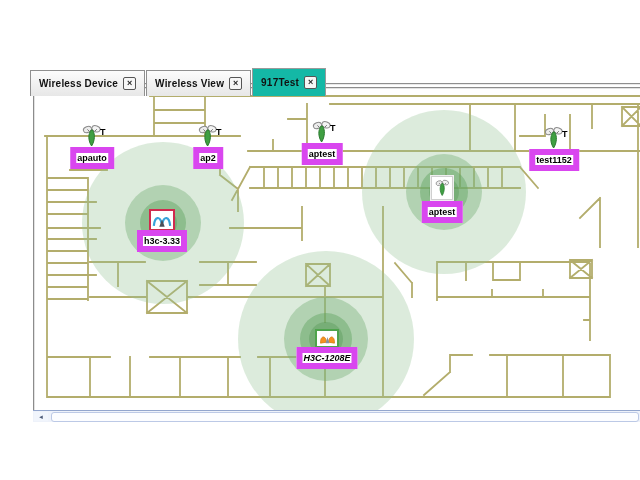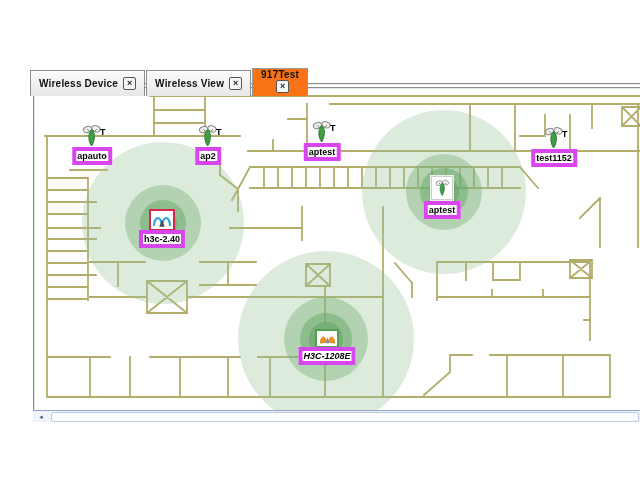--- a/index.html
+++ b/index.html
@@ -3,37 +3,37 @@
 <meta charset="utf-8">
 <style>
   html,body{margin:0;padding:0;background:#fff;}
   .stage{position:relative;width:640px;height:480px;background:#fff;overflow:hidden;
          font-family:"Liberation Sans",sans-serif;}
   
   .tab-bar{position:absolute;left:30px;top:58px;height:38px;display:flex;align-items:flex-end;z-index:5;}
   .tab{display:flex;align-items:center;height:25px;padding:0 8px;margin-right:1px;
        border:1px solid #8f8f8f;border-bottom:none;background:linear-gradient(#fcfcfc,#e7e7e7);
        font-size:10px;font-weight:700;color:#111;white-space:nowrap;cursor:default;}
-  .tab.active{height:27px;background:#f97316;border-color:#9a9a9a;position:relative;z-index:3;flex-direction:column;}
+  .tab.active{height:27px;background:#14b8a6;border-color:#9a9a9a;position:relative;z-index:3;}
   .tab-label{letter-spacing:0.2px;}
   .tab-close{display:inline-flex;align-items:center;justify-content:center;width:11px;height:11px;
        margin-left:5px;border:1px solid #555;border-radius:2px;background:#f6f6f6;
        font-size:9px;line-height:9px;font-weight:700;color:#222;}
   .tab-underline{position:absolute;left:30px;top:83px;width:610px;height:1px;background:#8f8f8f;z-index:1;}
   .tab-underline2{position:absolute;left:30px;top:84px;width:610px;height:1px;background:#e9e9e9;z-index:1;}
   
   .map-panel{position:absolute;left:33px;top:87px;width:607px;height:334px;background:#fff;
        border-left:1px solid #8c8c8c;border-top:1px solid #8c8c8c;
        box-shadow:inset 1px 1px 0 #e2e2e2;z-index:1;}
   .walls{position:absolute;left:33px;top:87px;z-index:1;}
   .overlay{position:absolute;left:0;top:0;width:640px;height:480px;z-index:3;pointer-events:none;}
   
   .device{position:absolute;pointer-events:auto;}
   .flag{position:absolute;left:18px;top:3px;font-size:9px;line-height:9px;font-weight:900;color:#000;}
-  .dlabel{position:absolute;left:50%;transform:translateX(-50%);background:#fff;border:4px solid #d946ef;
+  .dlabel{position:absolute;left:50%;transform:translateX(-50%);background:#fff;border:6px solid #d946ef;
        color:#000;font-size:9px;line-height:10px;font-weight:700;padding:0 1px;white-space:nowrap;}
   .box{background:#fff;display:flex;align-items:center;justify-content:center;}
   .t-sel .box{width:22px;height:18px;border:2px solid #d02a4e;}
   .t-boxed .box{width:20px;height:22px;border:1px solid #cfcfcf;box-shadow:0 0 0 1px #efefef;}
   .t-1208 .box{width:20px;height:15px;border:2px solid #4ea34c;}
   .t-ap .dlabel{top:22px;}
   .t-sel .dlabel{top:21px;}
   .t-boxed .dlabel{top:25px;}
   .t-1208 .dlabel{top:18px;font-style:italic;}
   
@@ -162,21 +162,21 @@
           </svg>
         </span><span class="flag">T</span><div class="dlabel">test1152</div></div>
       <div class="device t-sel" style="left: 149px; top: 209px;"><span style="display: inline-flex;">
           <span class="box">
             <svg width="20" height="16" viewBox="0 0 22 17">
             <path d="M2,15 C3,4 9,4 10.5,12" fill="none" stroke="#37a3da" stroke-width="2.4"></path>
             <path d="M11.5,12 C13,4 19,4 20,15" fill="none" stroke="#37a3da" stroke-width="2.4"></path>
             <path d="M11,8 L14,16 H8 Z" fill="#4a4f58"></path>
             </svg>
           </span>
-        </span><div class="dlabel">h3c-2.40</div></div>
+        </span><div class="dlabel">h3c-3.33</div></div>
       <div class="device t-boxed" style="left: 431px; top: 176px;"><span style="display: inline-flex;">
           <span class="box">
             <span style="display:inline-flex">
               <svg width="15" height="18" viewBox="0 0 20 22">
   <ellipse cx="5.5" cy="4.5" rx="4.2" ry="3" fill="#ececec" stroke="#8a8a8a" transform="rotate(-20 5.5 4.5)"></ellipse>
   <ellipse cx="14" cy="3.8" rx="4.2" ry="3" fill="#f4f4f4" stroke="#8a8a8a" transform="rotate(18 14 3.8)"></ellipse>
   <path d="M7,6 L5.4,4.4 M13,6 L14.8,4.2" stroke="#777" stroke-width="1"></path>
   <path d="M9.2,5 C5.8,9 6.2,16 9.6,21 C12.8,16 13.4,9 10.6,5 Z" fill="#3f9f42" stroke="#2b7a30"></path>
               </svg>
             </span>

